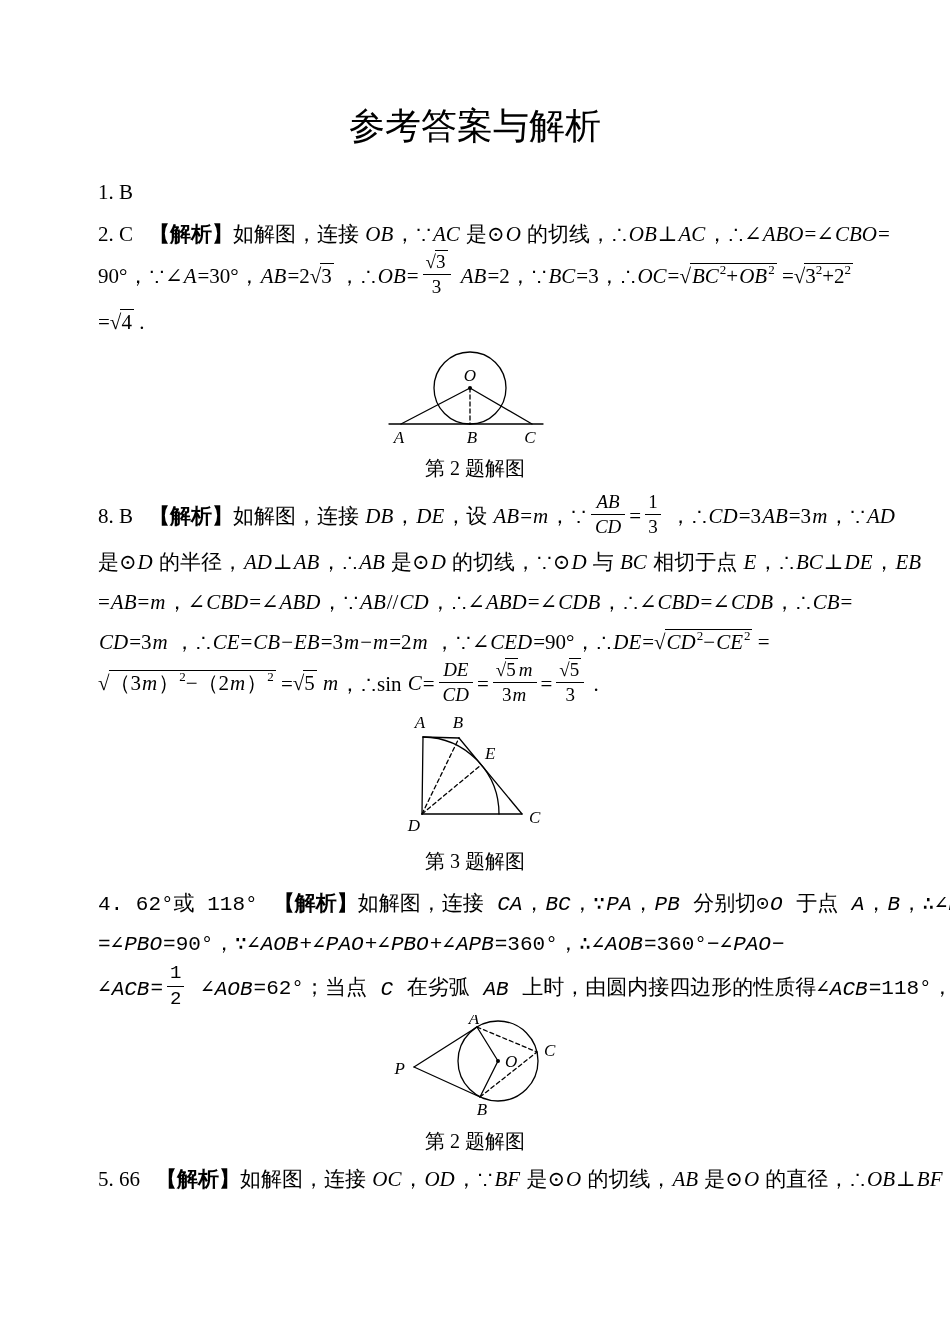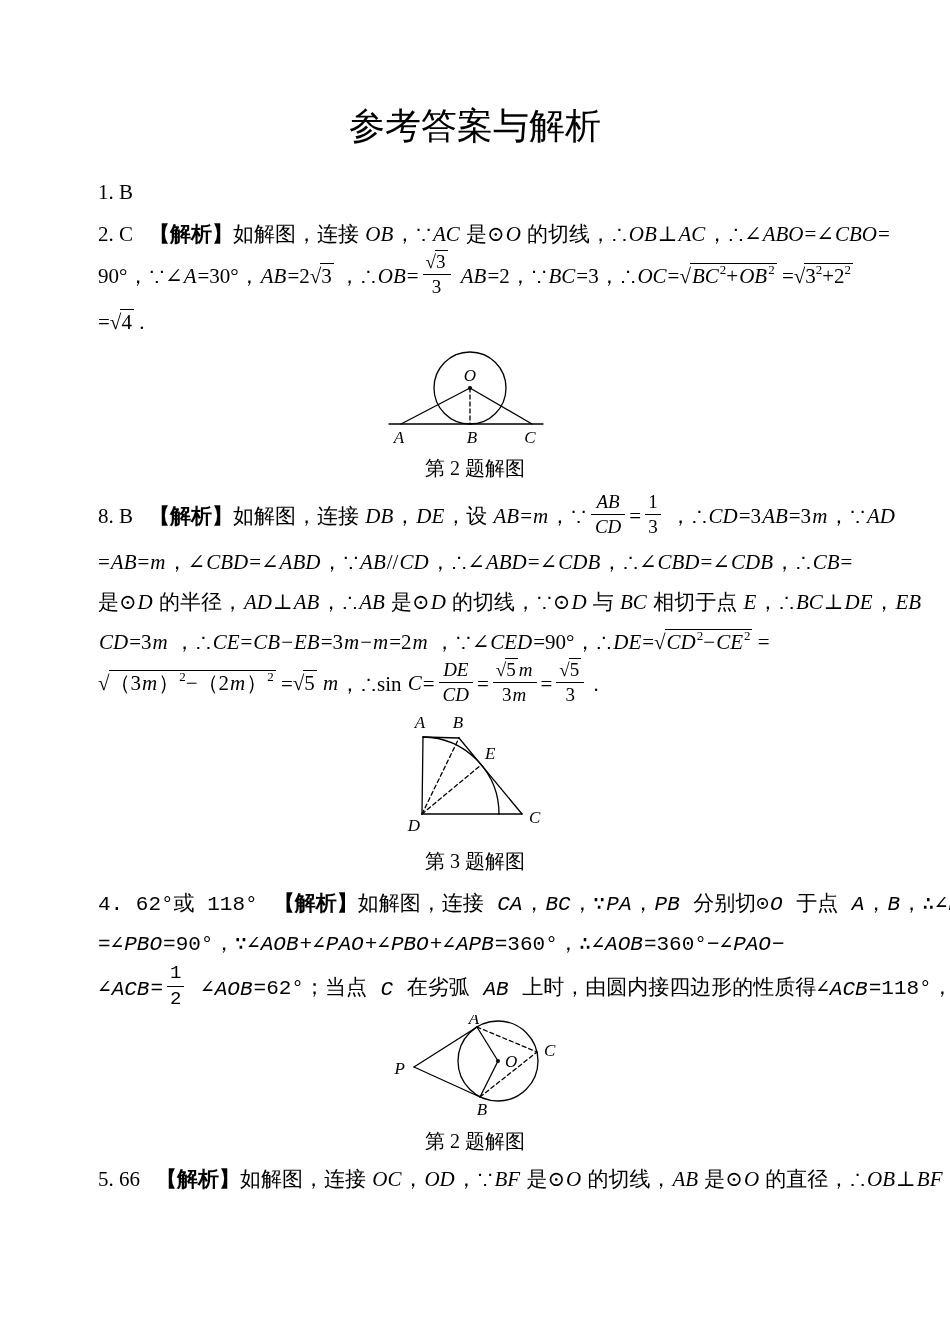--- a/index.html
+++ b/index.html
@@ -86,24 +86,24 @@
         <text class="lbl" x="155" y="95" text-anchor="middle">C</text>
       </svg>
       <figcaption class="figcap">第 2 题解图</figcaption>
     </figure>
 
     <section class="para-q3">
       <div class="line">
         <span class="leader">8. B</span><span class="tag">【解析】</span><span>如解图，连接 <i>DB</i>，<i>DE</i>，设 <i>AB</i>=<i>m</i>，∵</span><span class="frac"><span class="num"><i>AB</i></span><span class="den"><i>CD</i></span></span><span>=</span><span class="frac"><span class="num">1</span><span class="den">3</span></span><span> ，∴<i>CD</i>=3<i>AB</i>=3<i>m</i>，∵<i>AD</i></span>
       </div>
       <div class="line">
-        <span>=<i>AB</i>=<i>m</i>，∠<i>CBD</i>=∠<i>ABD</i>，∵<i>AB</i>//<i>CD</i>，∴∠<i>ABD</i>=∠<i>CDB</i>，∴∠<i>CBD</i>=∠<i>CDB</i>，∴<i>CB</i>=</span>
+        <span>是⊙<i>D</i> 的半径，<i>AD</i>⊥<i>AB</i>，∴<i>AB</i> 是⊙<i>D</i> 的切线，∵⊙<i>D</i> 与 <i>BC</i> 相切于点 <i>E</i>，∴<i>BC</i>⊥<i>DE</i>，<i>EB</i></span>
       </div>
       <div class="line">
-        <span>是⊙<i>D</i> 的半径，<i>AD</i>⊥<i>AB</i>，∴<i>AB</i> 是⊙<i>D</i> 的切线，∵⊙<i>D</i> 与 <i>BC</i> 相切于点 <i>E</i>，∴<i>BC</i>⊥<i>DE</i>，<i>EB</i></span>
+        <span>=<i>AB</i>=<i>m</i>，∠<i>CBD</i>=∠<i>ABD</i>，∵<i>AB</i>//<i>CD</i>，∴∠<i>ABD</i>=∠<i>CDB</i>，∴∠<i>CBD</i>=∠<i>CDB</i>，∴<i>CB</i>=</span>
       </div>
       <div class="line">
         <span><i>CD</i>=3<i>m</i> ，∴<i>CE</i>=<i>CB</i>−<i>EB</i>=3<i>m</i>−<i>m</i>=2<i>m</i> ，∵∠<i>CED</i>=90°，∴<i>DE</i>=<span class="sq">√<span class="ov"><i>CD</i><sup>2</sup>−<i>CE</i><sup>2</sup></span></span> =</span>
       </div>
       <div class="line">
         <span><span class="sq">√<span class="ov">（3<i>m</i>）<sup>2</sup>−（2<i>m</i>）<sup>2</sup></span></span> =<span class="sq">√<span class="ov">5</span></span> <i>m</i>，∴<span class="rm">sin</span> <i>C</i>=</span><span class="frac"><span class="num"><i>DE</i></span><span class="den"><i>CD</i></span></span><span>=</span><span class="frac"><span class="num"><span class="sq">√<span class="ov">5</span></span><i>m</i></span><span class="den">3<i>m</i></span></span><span>=</span><span class="frac"><span class="num"><span class="sq">√<span class="ov">5</span></span></span><span class="den">3</span></span><span> .</span>
       </div>
     </section>
 
     <figure class="fig fig-q3" style="margin:2px 0 0;">

